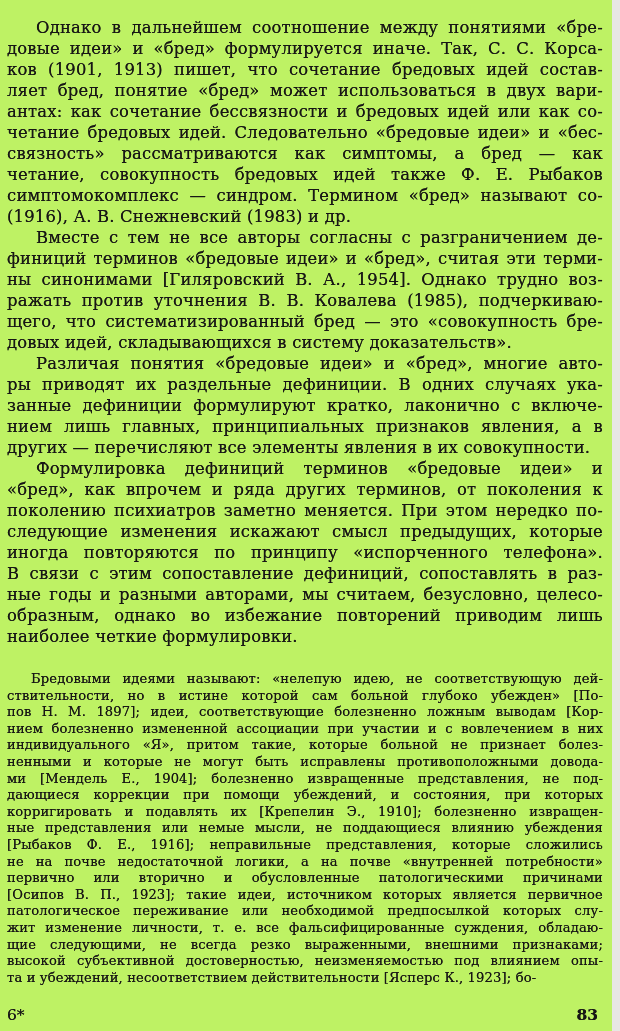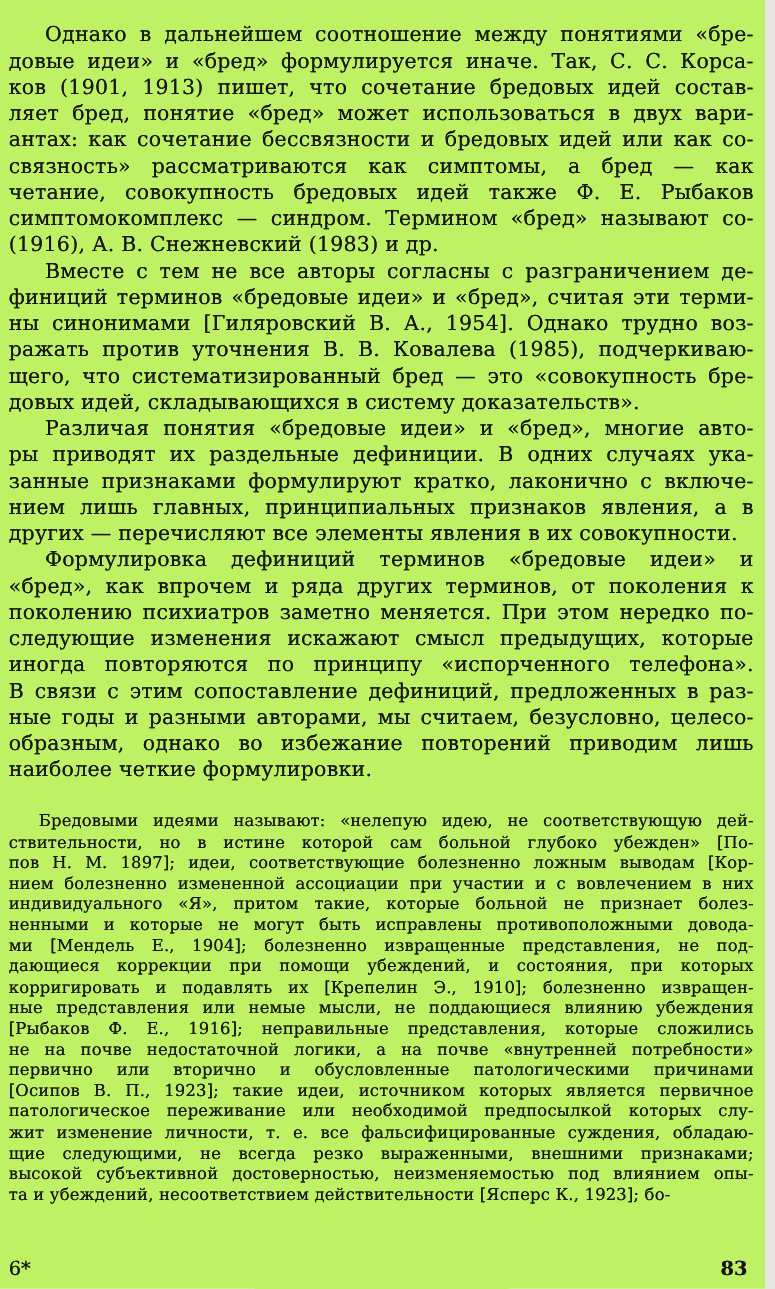--- a/index.html
+++ b/index.html
@@ -71,47 +71,48 @@
 
 <div class="page">
 
   <div class="main-text">
     <div class="para">
         <div class="line line-first">Однако в дальнейшем соотношение между понятиями «бре-</div>
         <div class="line">довые идеи» и «бред» формулируется иначе. Так, С. С. Корса-</div>
         <div class="line">ков (1901, 1913) пишет, что сочетание бредовых идей состав-</div>
         <div class="line">ляет бред, понятие «бред» может использоваться в двух вари-</div>
         <div class="line">антах: как сочетание бессвязности и бредовых идей или как со-</div>
+        <div class="line">четание бредовых идей. Следовательно «бредовые идеи» и «бес-</div>
         <div class="line">связность» рассматриваются как симптомы, а бред — как</div>
         <div class="line">четание, совокупность бредовых идей также Ф. Е. Рыбаков</div>
         <div class="line">симптомокомплекс — синдром. Термином «бред» называют со-</div>
         <div class="line line-last">(1916), А. В. Снежневский (1983) и др.</div>
       </div>
     <div class="para">
         <div class="line line-first">Вместе с тем не все авторы согласны с разграничением де-</div>
         <div class="line">финиций терминов «бредовые идеи» и «бред», считая эти терми-</div>
         <div class="line">ны синонимами [Гиляровский В. А., 1954]. Однако трудно воз-</div>
         <div class="line">ражать против уточнения В. В. Ковалева (1985), подчеркиваю-</div>
         <div class="line">щего, что систематизированный бред — это «совокупность бре-</div>
         <div class="line line-last">довых идей, складывающихся в систему доказательств».</div>
       </div>
     <div class="para">
         <div class="line line-first">Различая понятия «бредовые идеи» и «бред», многие авто-</div>
         <div class="line">ры приводят их раздельные дефиниции. В одних случаях ука-</div>
-        <div class="line">занные признаками формулируют кратко, лаконично с включе-</div>
+        <div class="line">занные дефиниции формулируют кратко, лаконично с включе-</div>
         <div class="line">нием лишь главных, принципиальных признаков явления, а в</div>
         <div class="line line-last">других — перечисляют все элементы явления в их совокупности.</div>
       </div>
     <div class="para">
         <div class="line line-first">Формулировка дефиниций терминов «бредовые идеи» и</div>
         <div class="line">«бред», как впрочем и ряда других терминов, от поколения к</div>
         <div class="line">поколению психиатров заметно меняется. При этом нередко по-</div>
         <div class="line">следующие изменения искажают смысл предыдущих, которые</div>
         <div class="line">иногда повторяются по принципу «испорченного телефона».</div>
-        <div class="line">В связи с этим сопоставление дефиниций, предложенных в раз-</div>
+        <div class="line">В связи с этим сопоставление дефиниций, сопоставлять в раз-</div>
         <div class="line">ные годы и разными авторами, мы считаем, безусловно, целесо-</div>
         <div class="line">образным, однако во избежание повторений приводим лишь</div>
         <div class="line line-last">наиболее четкие формулировки.</div>
       </div>
   </div>
 
   <div class="petit-text">
       <div class="line line-first">Бредовыми идеями называют: «нелепую идею, не соответствующую дей-</div>
       <div class="line">ствительности, но в истине которой сам больной глубоко убежден» [По-</div>
       <div class="line">пов Н. М. 1897]; идеи, соответствующие болезненно ложным выводам [Кор-</div>

